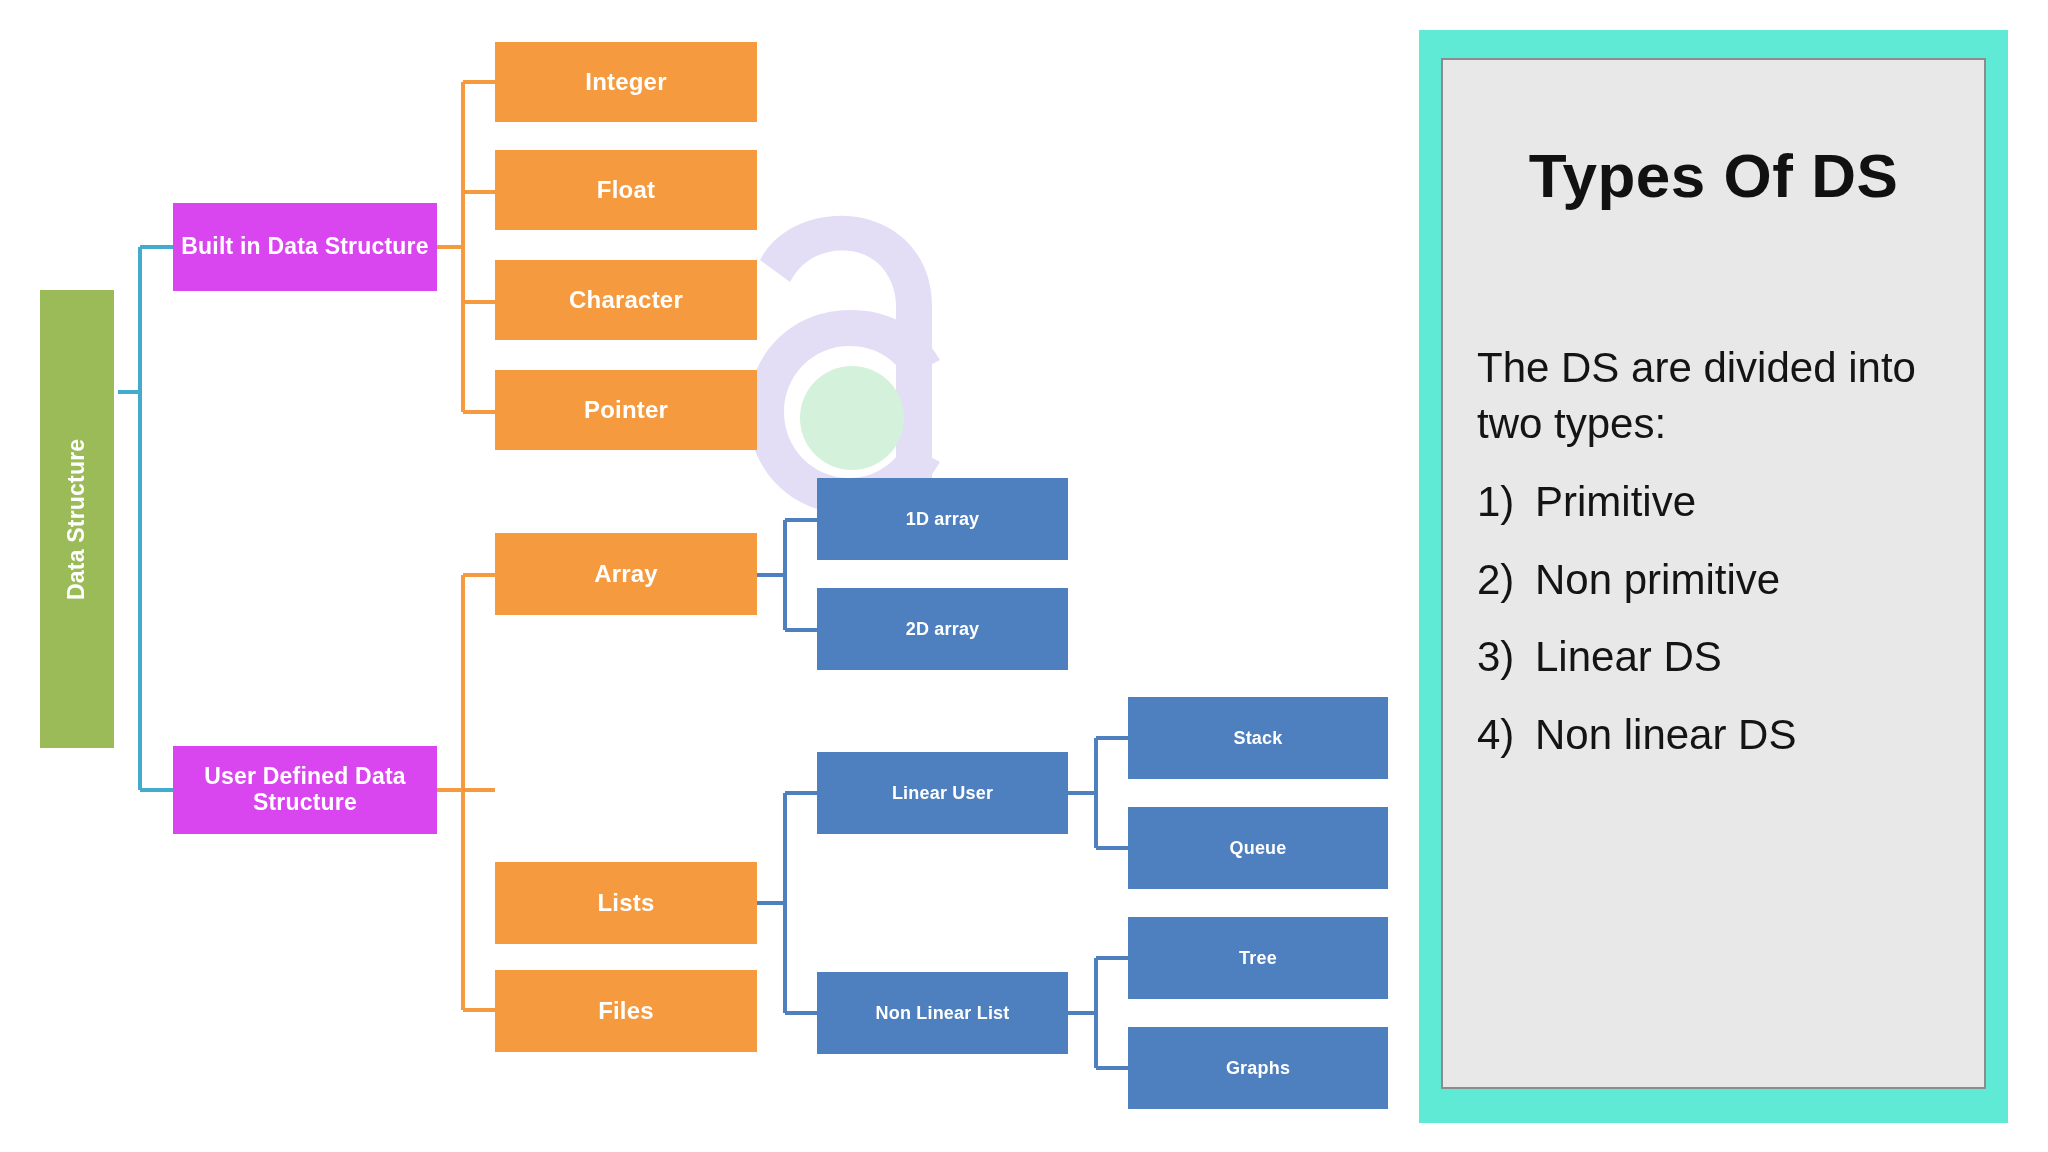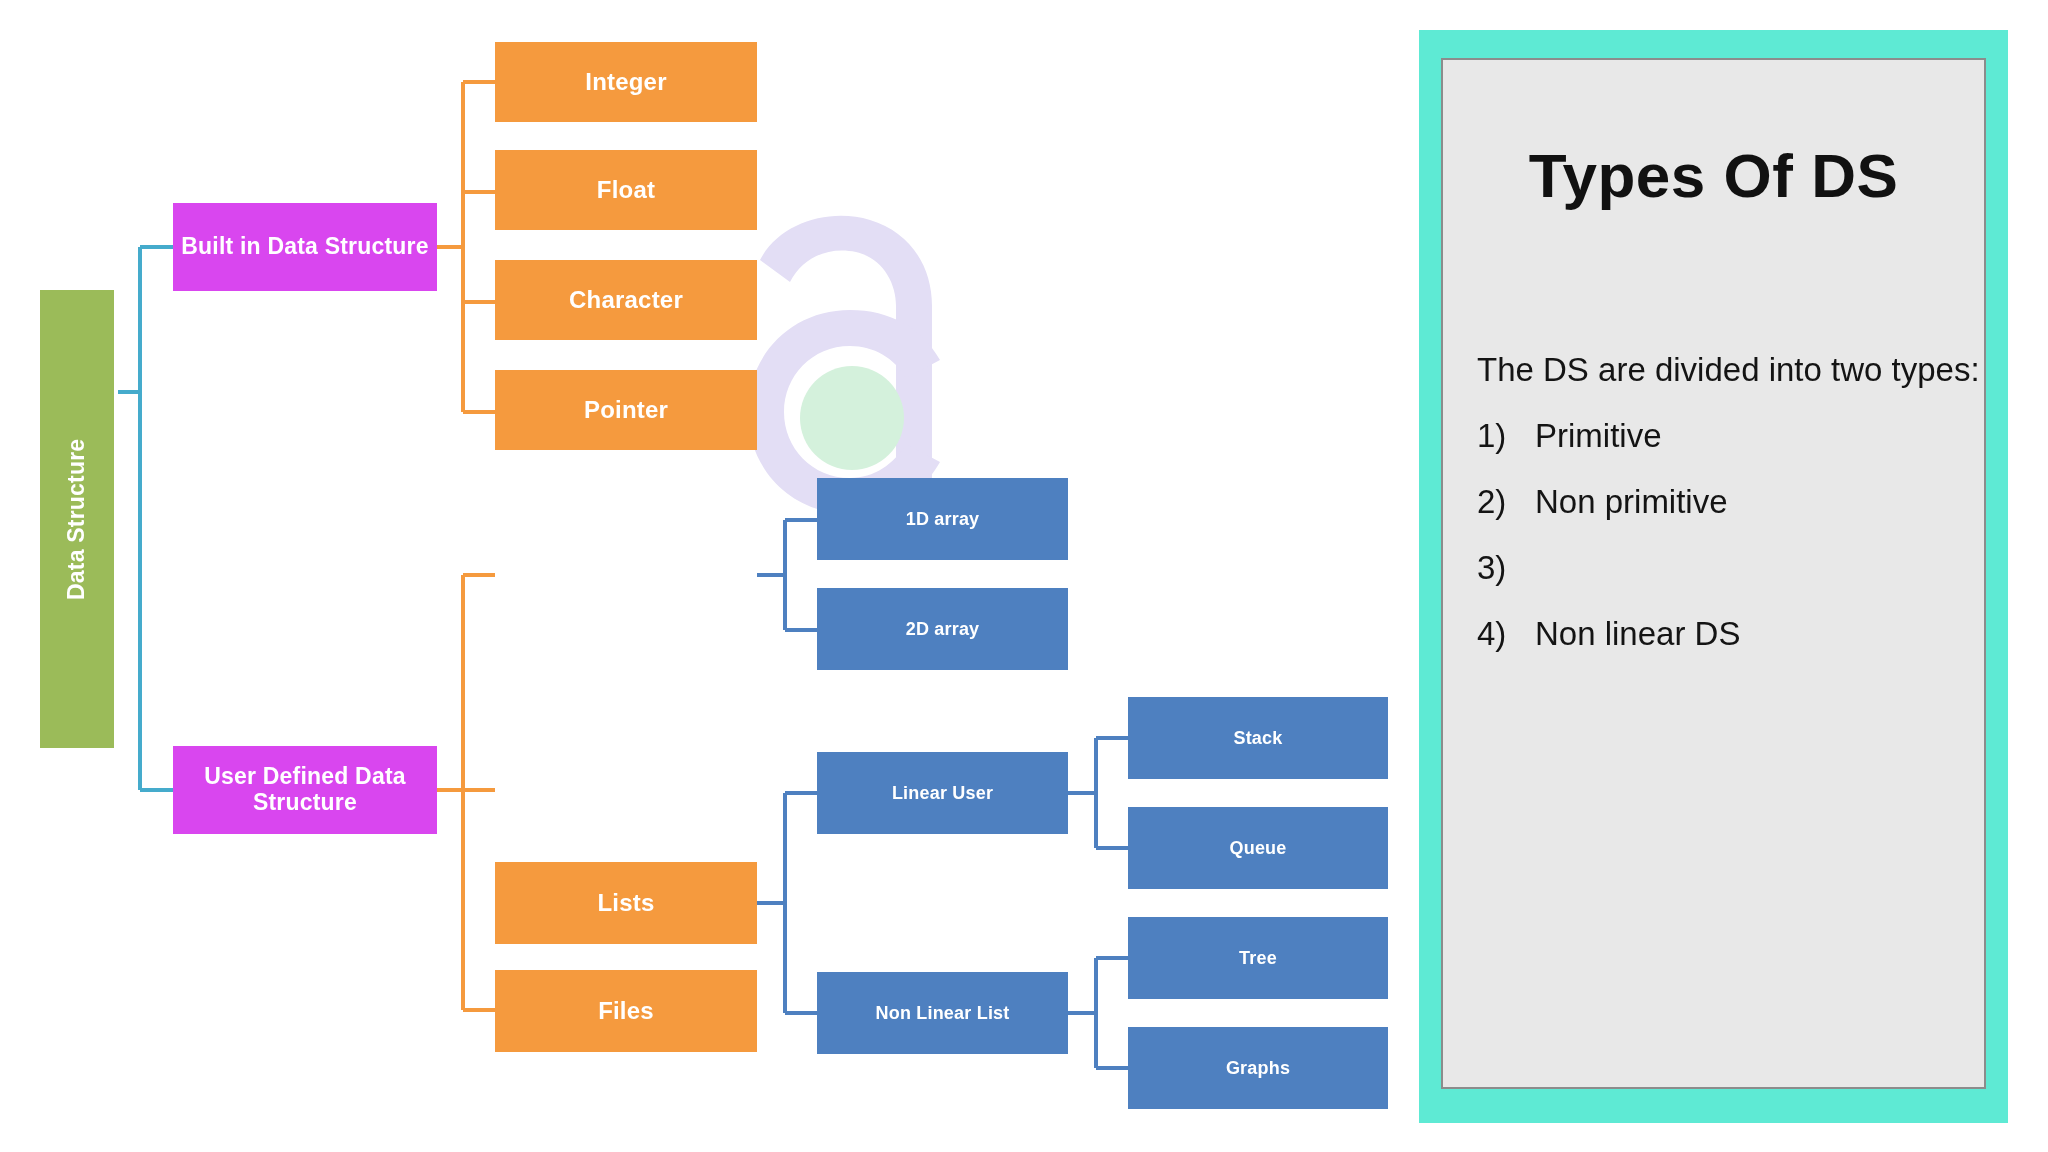--- a/index.html
+++ b/index.html
@@ -96,24 +96,23 @@
     font-size: 62px;
     font-weight: bold;
     color: #111111;
     letter-spacing: .5px;
   }
   #panel-body {
     position: absolute;
     left: 58px;
     right: 22px;
     top: 310px;
-    font-size: 33px;
+    font-size: 42px;
     color: #141414;
     line-height: 1.33;
-    margin-top: 8px;
   }
   .para {
     margin: 0 0 22px 0;
   }
   .num-item {
     display: flex;
     margin: 0 0 22px 0;
   }
   .num-item .num {
     width: 58px;
@@ -197,20 +196,21 @@
   <div class="node teal lvl1" style="left:173px; top:746px; width:264px; height:88px;">User Defined Data Structure</div>
 
   <div class="node orange lvl2" style="left:495px; top:42px; width:262px; height:80px;">Integer</div>
 
   <div class="node orange lvl2" style="left:495px; top:150px; width:262px; height:80px;">Float</div>
 
   <div class="node orange lvl2" style="left:495px; top:260px; width:262px; height:80px;">Character</div>
 
   <div class="node orange lvl2" style="left:495px; top:370px; width:262px; height:80px;">Pointer</div>
 
+  <div class="node orange lvl2" style="left:495px; top:533px; width:262px; height:82px;">Array</div>
 
   <div class="node orange lvl2" style="left:495px; top:862px; width:262px; height:82px;">Lists</div>
 
   <div class="node orange lvl2" style="left:495px; top:970px; width:262px; height:82px;">Files</div>
 
   <div class="node blue lvl3" style="left:817px; top:478px; width:251px; height:82px;">1D array</div>
 
   <div class="node blue lvl3" style="left:817px; top:588px; width:251px; height:82px;">2D array</div>
 
   <div class="node blue lvl3" style="left:817px; top:752px; width:251px; height:82px;">Linear User</div>
@@ -239,20 +239,21 @@
       </div>
 
       <div class="num-item">
         <span class="num">2)</span>
         <span class="txt">Non primitive</span>
       </div>
 
 
       <div class="num-item">
         <span class="num">3)</span>
+        <span class="txt"> Linear DS</span>
       </div>
 
       <div class="num-item">
         <span class="num">4)</span>
         <span class="txt">Non linear DS</span>
       </div>
     </div>
   </div>
 
 </div>

